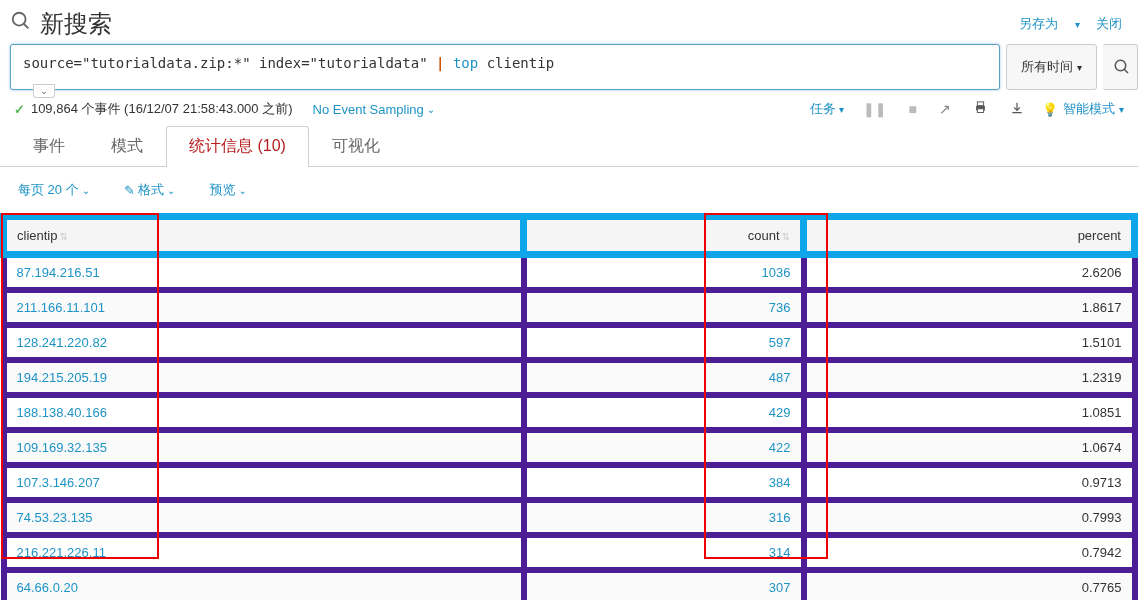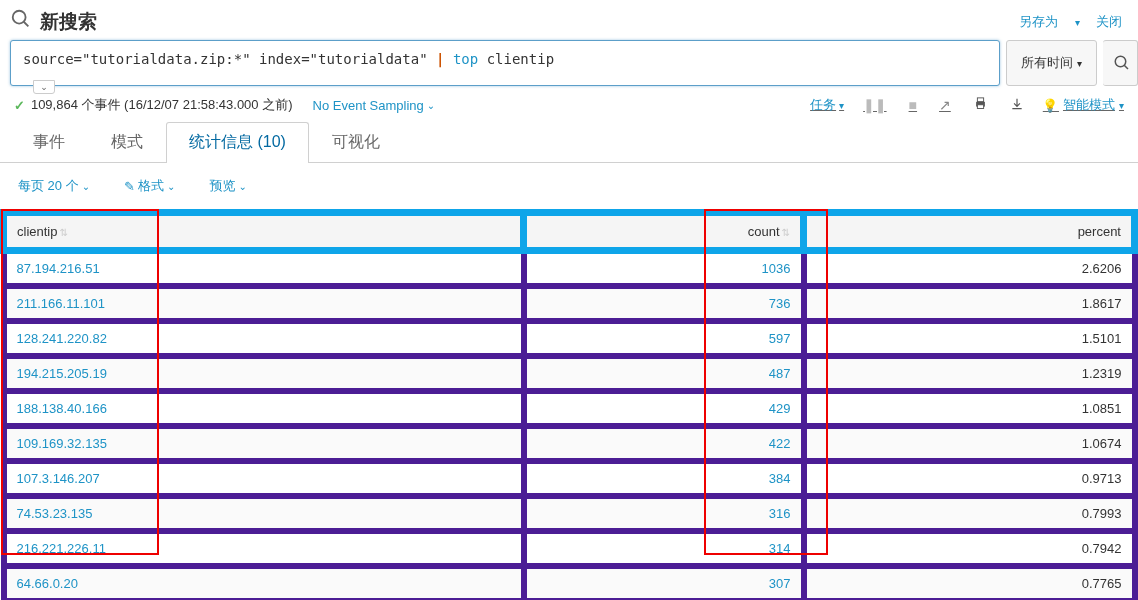--- a/index.html
+++ b/index.html
@@ -16,22 +16,22 @@
       align-items: center;
       padding: 8px 16px 4px 10px;
       justify-content: space-between;
     }
     .title-area { display: flex; align-items: center; gap: 8px; }
     .search-glyph {
       font-size: 22px;
       color: #666;
     }
     .page-title {
-      font-size: 19px;
-      font-weight: 700;
+      font-size: 24px;
+      font-weight: 400;
       color: #333;
     }
     .header-actions { display: flex; gap: 16px; }
     .header-link { color: #1e93c6; font-size: 13px; cursor: pointer; display: flex; align-items: center; gap: 17px; }
     .caret { font-size: 10px; }
     .search-bar-row {
       display: flex;
       padding: 0 0 0 10px;
       gap: 6px;
       align-items: stretch;
@@ -113,42 +113,42 @@
     .status-row {
       display: flex;
       align-items: center;
       padding: 10px 14px 8px 14px;
       font-size: 13px;
       gap: 20px;
     }
     .check { color: #5cb85c; font-weight: bold; }
     .event-count { color: #333; }
     .sampling { color: #1e93c6; cursor: pointer; display: flex; align-items: center; gap: 3px; }
-    .status-right { margin-left: auto; display: flex; align-items: center; gap: 16px; color: #666; text-decoration: underline; }
+    .status-right { margin-left: auto; display: flex; align-items: center; gap: 16px; color: #666; }
     .jobs-link { color: #1e93c6; cursor: pointer; display: flex; align-items: center; gap: 3px; }
     .icon-btn { color: #bbb; cursor: pointer; font-size: 14px; padding: 0 3px; }
     .smart-mode { color: #1e93c6; cursor: pointer; display: flex; align-items: center; gap: 4px; }
     .bulb { color: #f5a623; }
     .tabs-row {
       display: flex;
       border-bottom: 1px solid #d0d0d0;
       padding: 0 0 0 10px;
       align-items: flex-end;
     }
     .tab {
       padding: 9px 22px;
       color: #666;
       cursor: pointer;
       font-size: 16px;
       border: 1px solid transparent;
       border-bottom: none;
       position: relative;
     }
     .tab.active {
-      color: #0369a1;
+      color: #b91c1c;
       border-color: #d0d0d0;
       background: #fff;
       border-radius: 3px 3px 0 0;
     }
     .tab.active::after {
       content: "";
       position: absolute;
       left: 0; right: 0; bottom: -1px;
       height: 1px;
       background: #fff;

